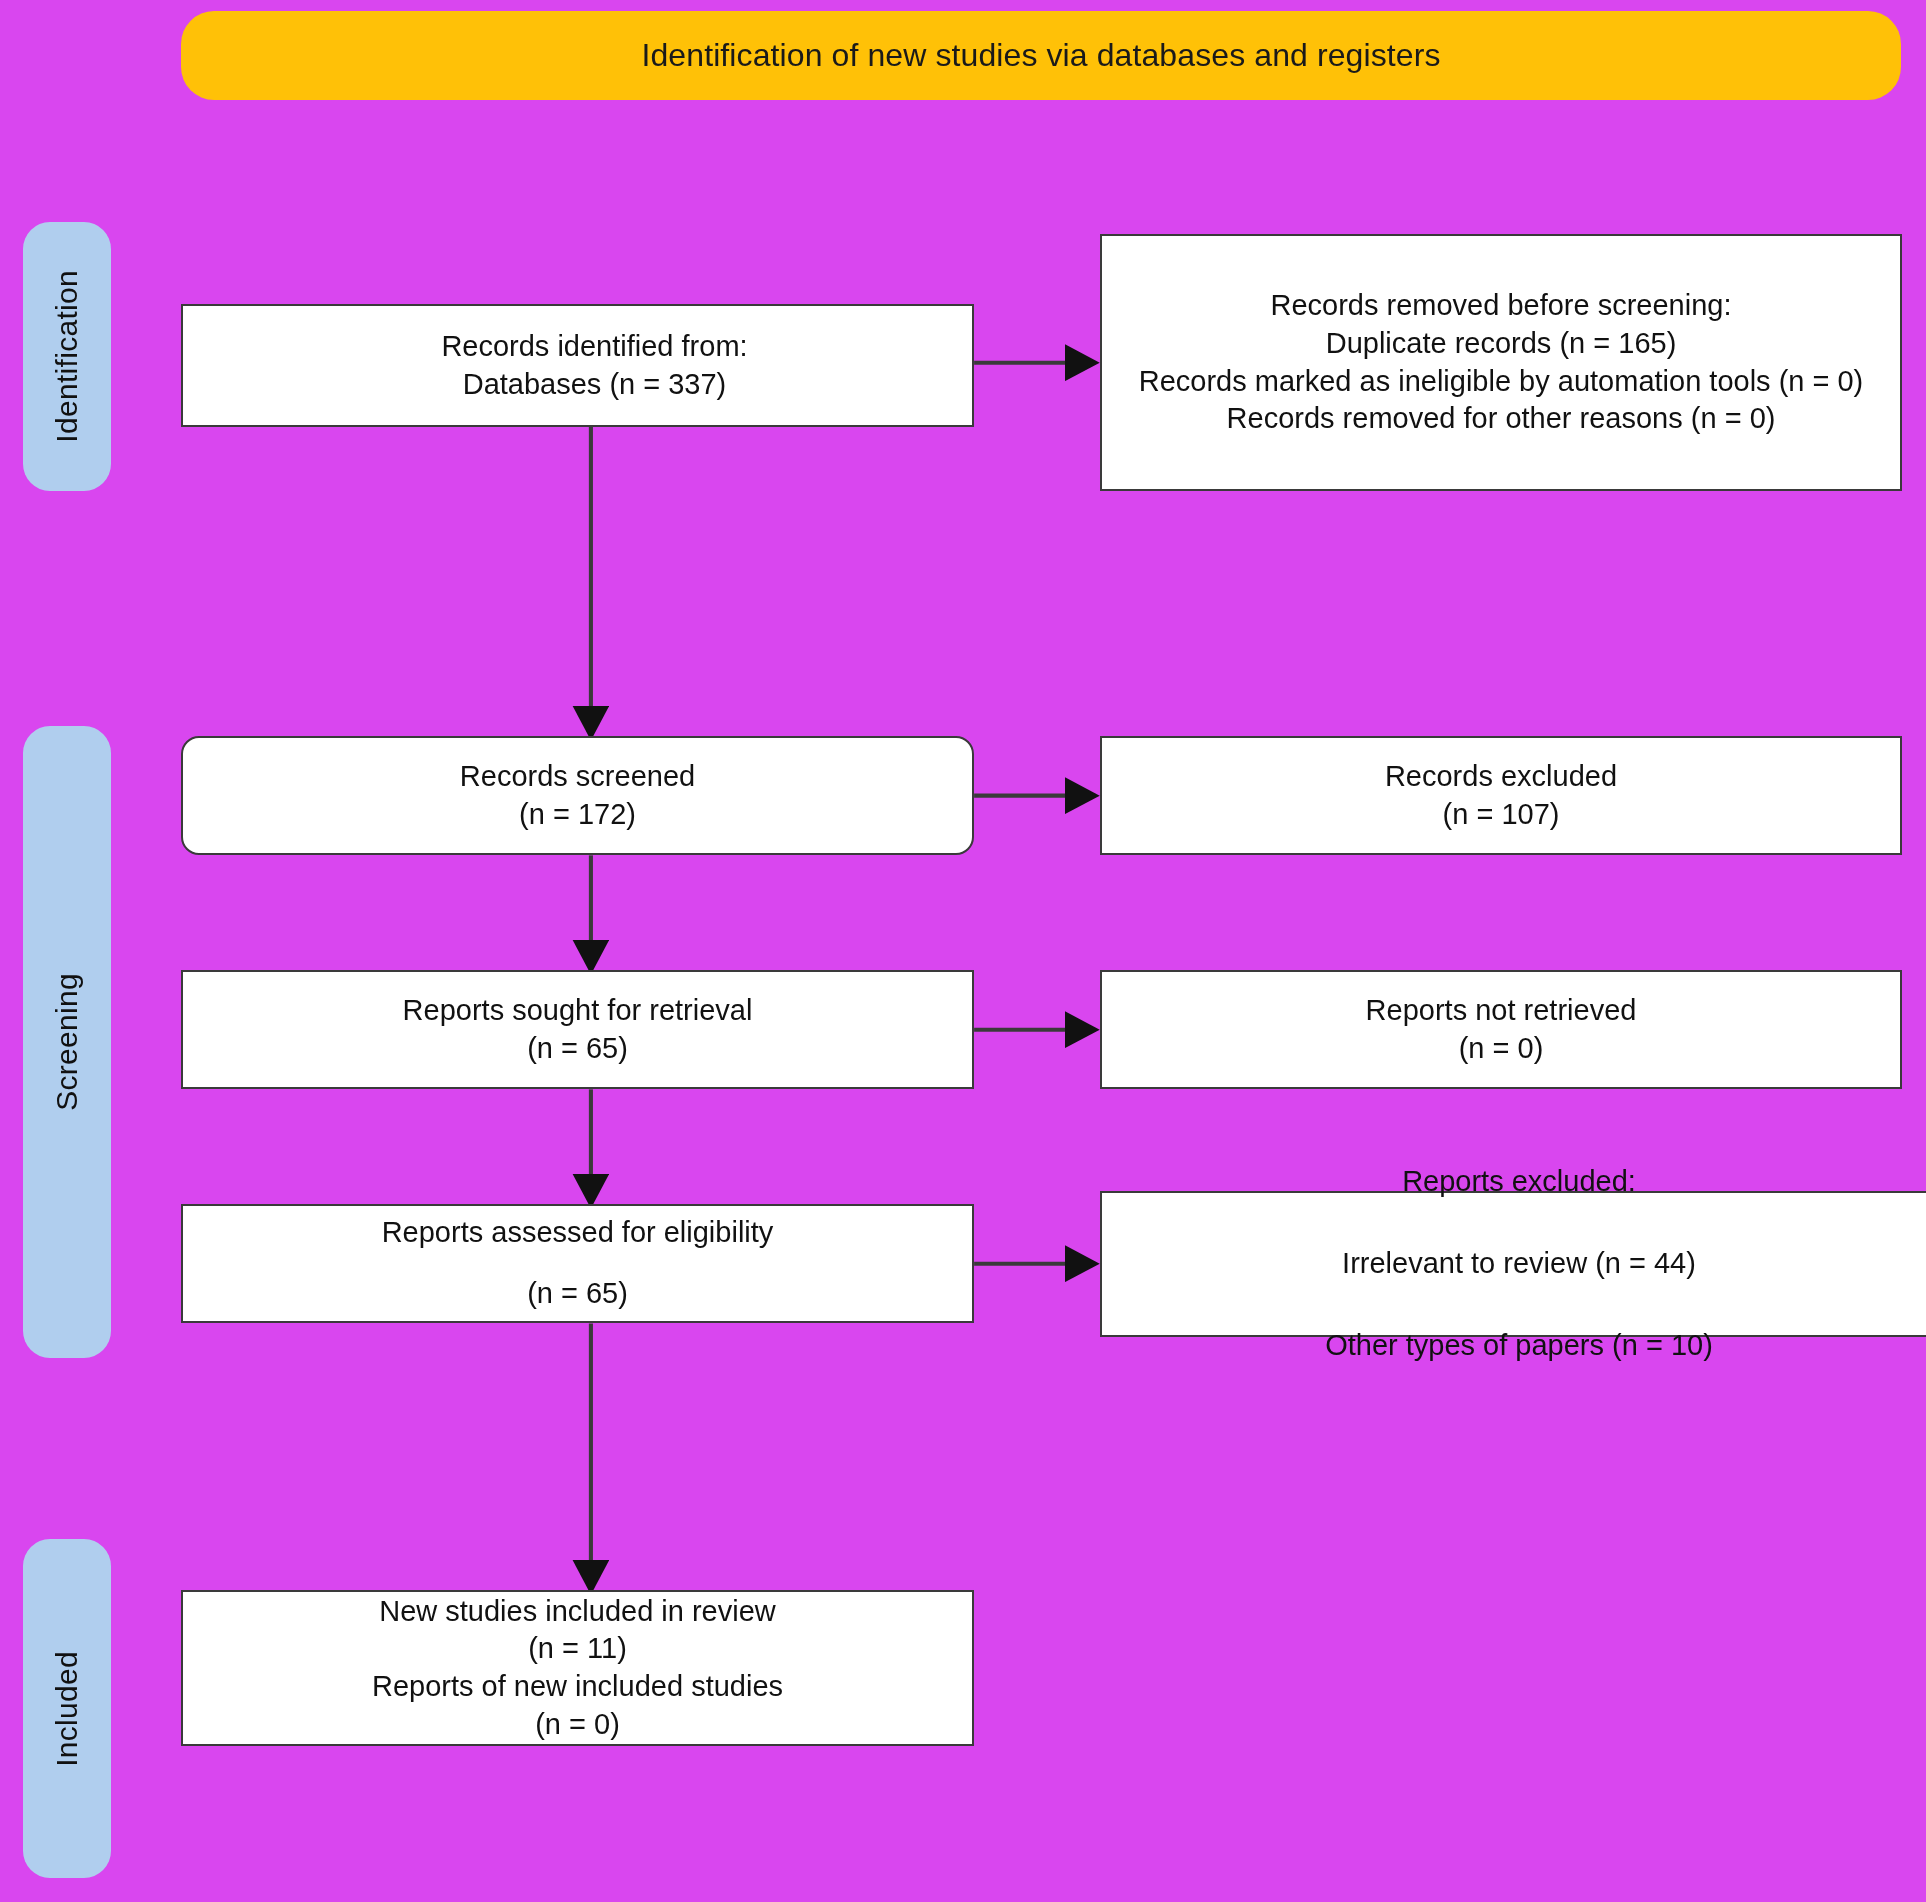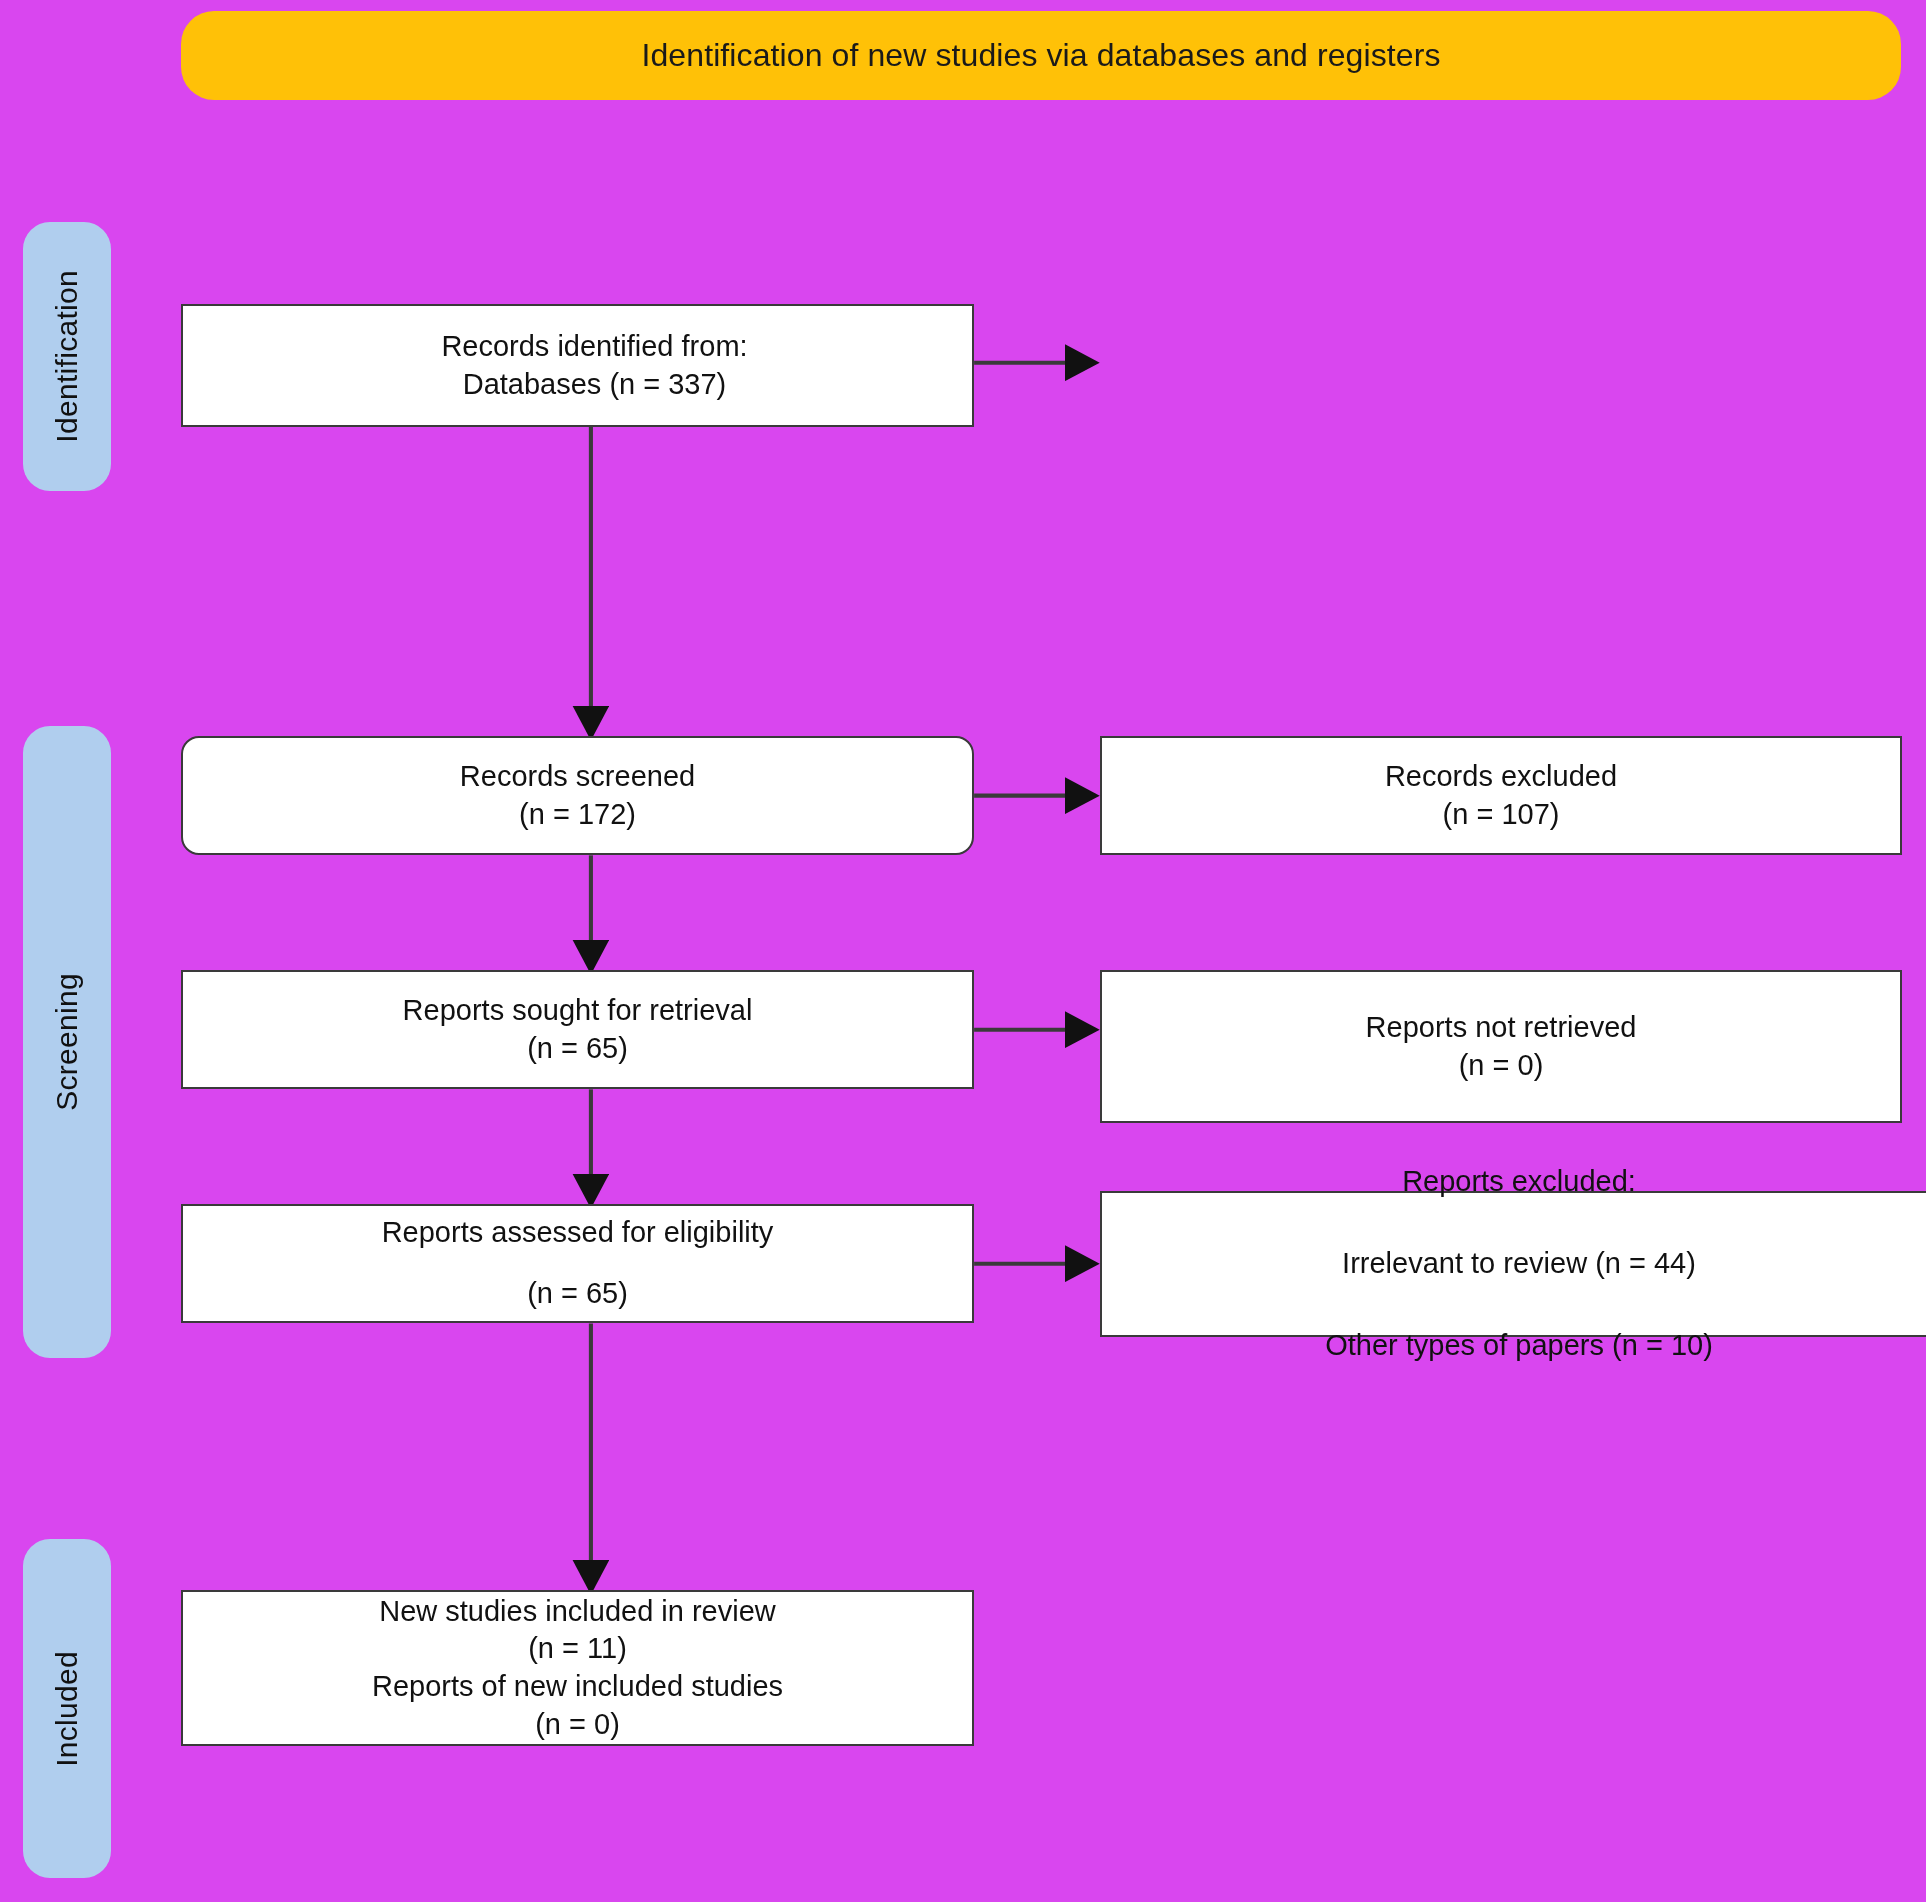--- a/index.html
+++ b/index.html
@@ -131,37 +131,43 @@
     <line x1="1665" y1="2160" x2="1872" y2="2160" stroke="#3a3a3a" stroke-width="7" marker-end="url(#arrowhead)"></line>
 
     <line x1="1010" y1="2262" x2="1010" y2="2718" stroke="#3a3a3a" stroke-width="7" marker-end="url(#arrowhead)"></line>
   </svg>
 
   <div class="flow-box" style="left:181px; top:304px; width:793px; height:123px;padding-left:48px;">
     <div class="line">Records identified from:</div>
     <div class="line">Databases (n = 337)</div>
   </div>
 
+  <div class="flow-box wrap" style="left:1100px; top:234px; width:802px; height:257px;">
+    <div class="line">Records removed before screening:</div>
+    <div class="line">Duplicate records (n = 165)</div>
+    <div class="line">Records marked as ineligible by automation tools (n = 0)</div>
+    <div class="line">Records removed for other reasons (n = 0)</div>
+  </div>
 
   <div class="flow-box" style="left:181px; top:736px; width:793px; height:119px;border-radius:18px;">
     <div class="line">Records screened</div>
     <div class="line">(n = 172)</div>
   </div>
 
   <div class="flow-box" style="left:1100px; top:736px; width:802px; height:119px;">
     <div class="line">Records excluded</div>
     <div class="line">(n = 107)</div>
   </div>
 
   <div class="flow-box" style="left:181px; top:970px; width:793px; height:119px;">
     <div class="line">Reports sought for retrieval</div>
     <div class="line">(n = 65)</div>
   </div>
 
-  <div class="flow-box" style="left:1100px; top:970px; width:802px; height:153px;">
+  <div class="flow-box" style="left:1100px; top:970px; width:802px; height:119px;">
     <div class="line">Reports not retrieved</div>
     <div class="line">(n = 0)</div>
   </div>
 
   <div class="flow-box" style="left:181px; top:1204px; width:793px; height:119px;gap:23px;">
     <div class="line">Reports assessed for eligibility</div>
     <div class="line">(n = 65)</div>
   </div>
 
   <div class="flow-box" style="left:1100px; top:1191px; width:838px; height:146px;gap:44px;">

